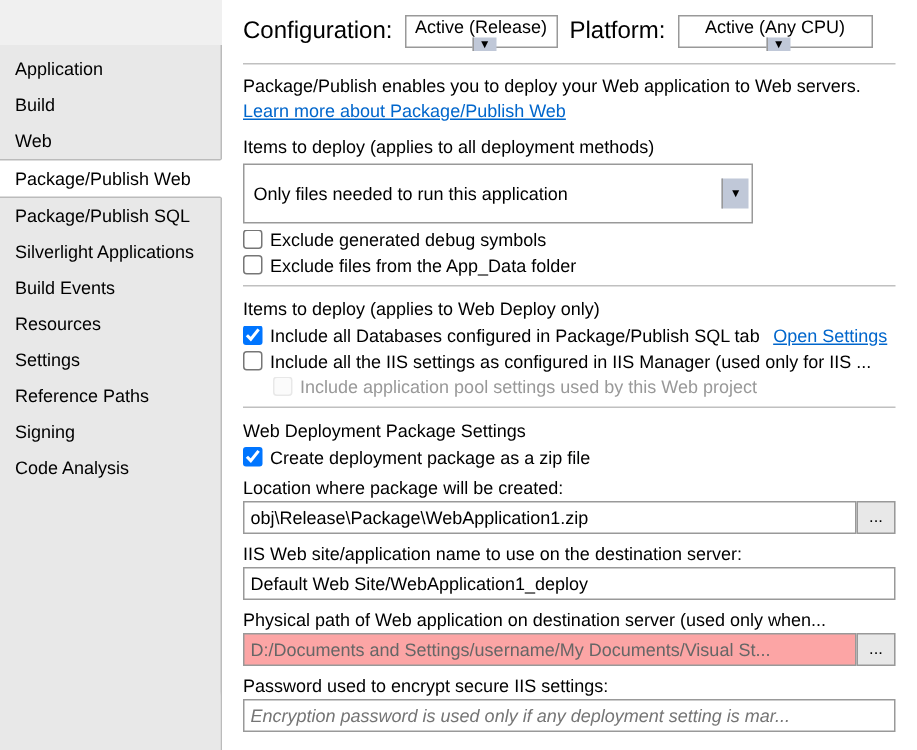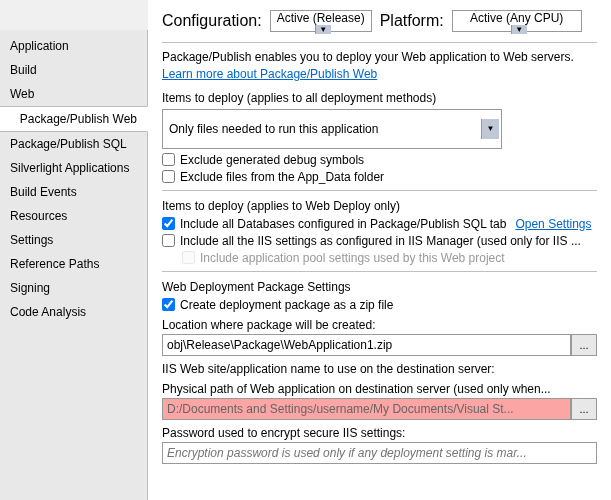--- a/index.html
+++ b/index.html
@@ -32,21 +32,20 @@
       white-space: nowrap;
     }
     .sidebar-item.active {
       background: #fff;
       border-top: 1px solid #bbb;
       border-bottom: 1px solid #bbb;
       border-right: 1px solid #fff;
       font-weight: normal;
       margin-right: -1px;
       z-index: 1;
-      text-align: right;
     }
     .sidebar-spacer {
       flex: 1;
     }
     .sidebar-bottom-decoration {
       width: 100%;
       height: 40px;
       position: relative;
       overflow: hidden;
     }
@@ -309,20 +308,23 @@
     <span>Create deployment package as a zip file</span>
   </div>
 
   <div class="field-label">Location where package will be created:</div>
   <div class="input-row">
     <input type="text" class="text-input" value="obj\Release\Package\WebApplication1.zip" style="">
     <button class="browse-btn">...</button>
   </div>
 
   <div class="field-label">IIS Web site/application name to use on the destination server:</div>
+  <div class="input-row">
+    <input type="text" class="text-input" value="Default Web Site/WebApplication1_deploy" style="">
+  </div>
 
   <div class="field-label">Physical path of Web application on destination server (used only when...</div>
   <div class="input-row">
     <input type="text" class="text-input disabled" value="D:/Documents and Settings/username/My Documents/Visual St..." style="">
     <button class="browse-btn">...</button>
   </div>
 
   <div class="field-label">Password used to encrypt secure IIS settings:</div>
   <div class="input-row">
     <input type="text" class="text-input placeholder-style" placeholder="Encryption password is used only if any deployment setting is mar..." style="">

